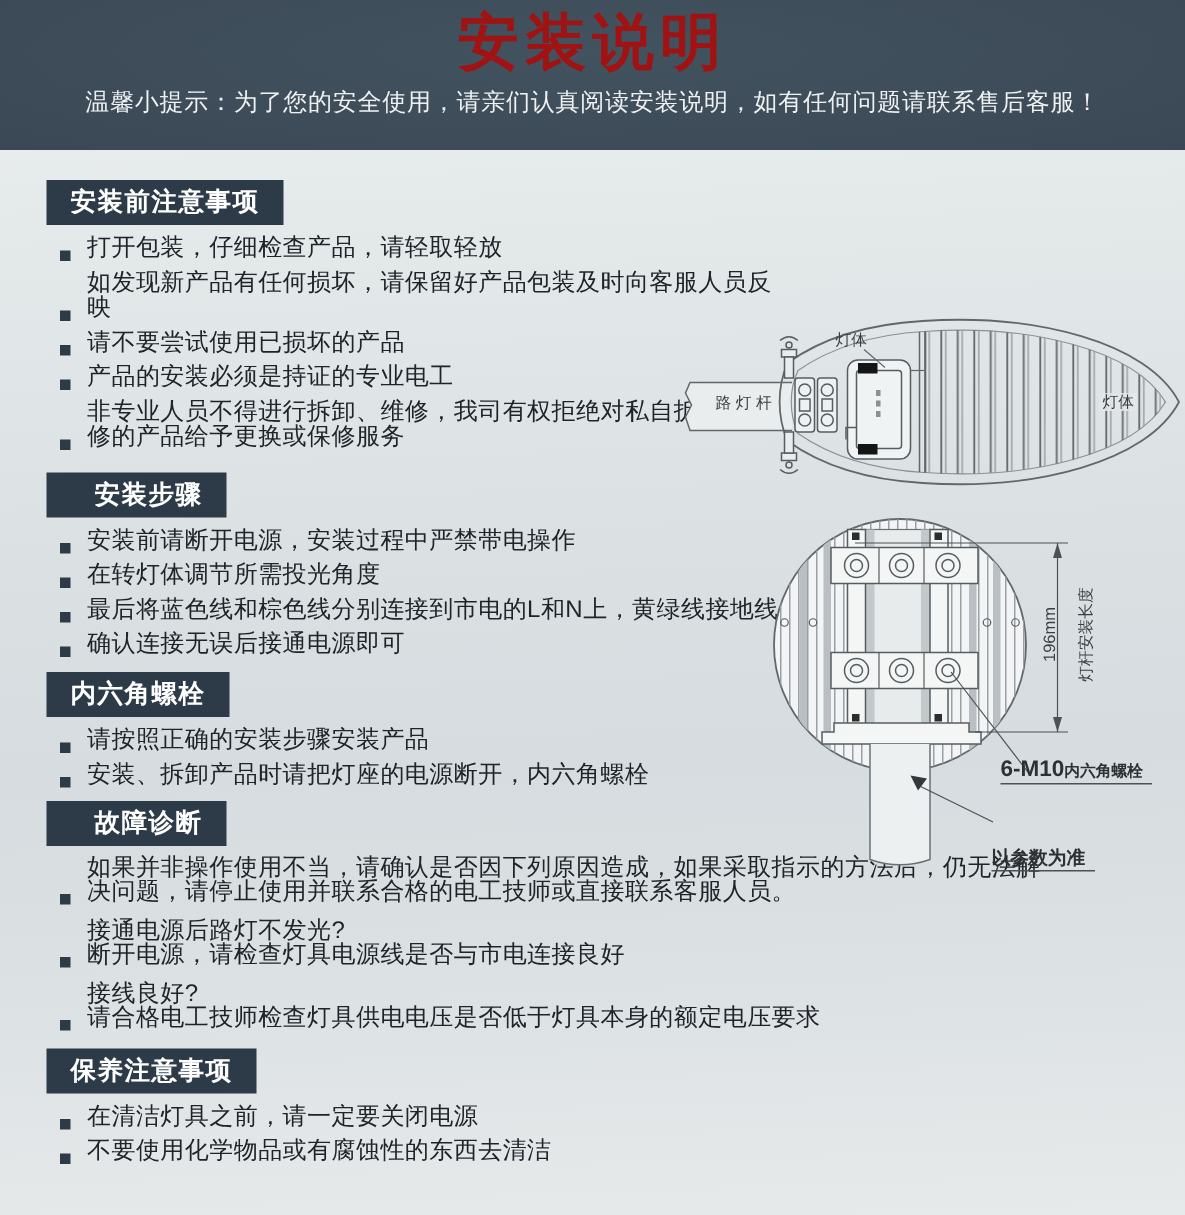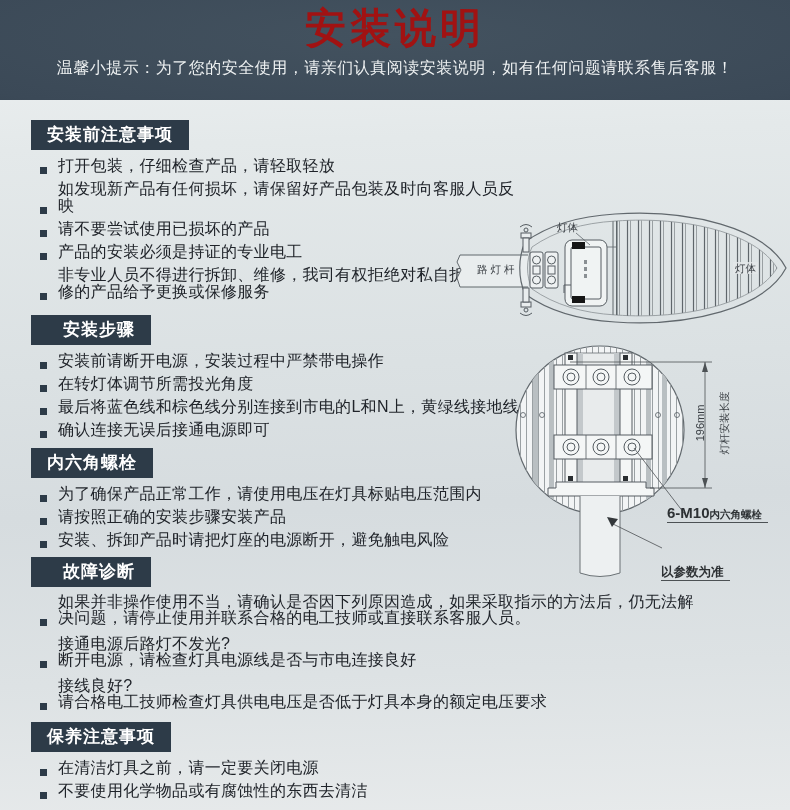--- a/index.html
+++ b/index.html
@@ -106,27 +106,24 @@
         <li>
             <span class="bt">确认连接无误后接通电源即可</span>
           </li>
       </ul>
     </div>
 
     <div class="sec s3">
       <div class="sec-title">内六角螺栓</div>
       <ul class="bullets narrow">
         <li>
-            <span class="bt">为了确保产品正常工作，请使用电压在灯具标贴电压范围内</span>
-          </li>
-        <li>
             <span class="bt">请按照正确的安装步骤安装产品</span>
           </li>
         <li>
-            <span class="bt">安装、拆卸产品时请把灯座的电源断开，避免触电风险</span>
+            <span class="bt">安装、拆卸产品时请把灯座的电源断开，内六角螺栓</span>
           </li>
       </ul>
     </div>
 
     <div class="sec s4">
       <div class="sec-title">故障诊断</div>
       <ul class="bullets wide">
         <li>
             <span class="bt">如果并非操作使用不当，请确认是否因下列原因造成，如果采取指示的方法后，仍无法解决问题，请停止使用并联系合格的电工技师或直接联系客服人员。</span>
           </li>

